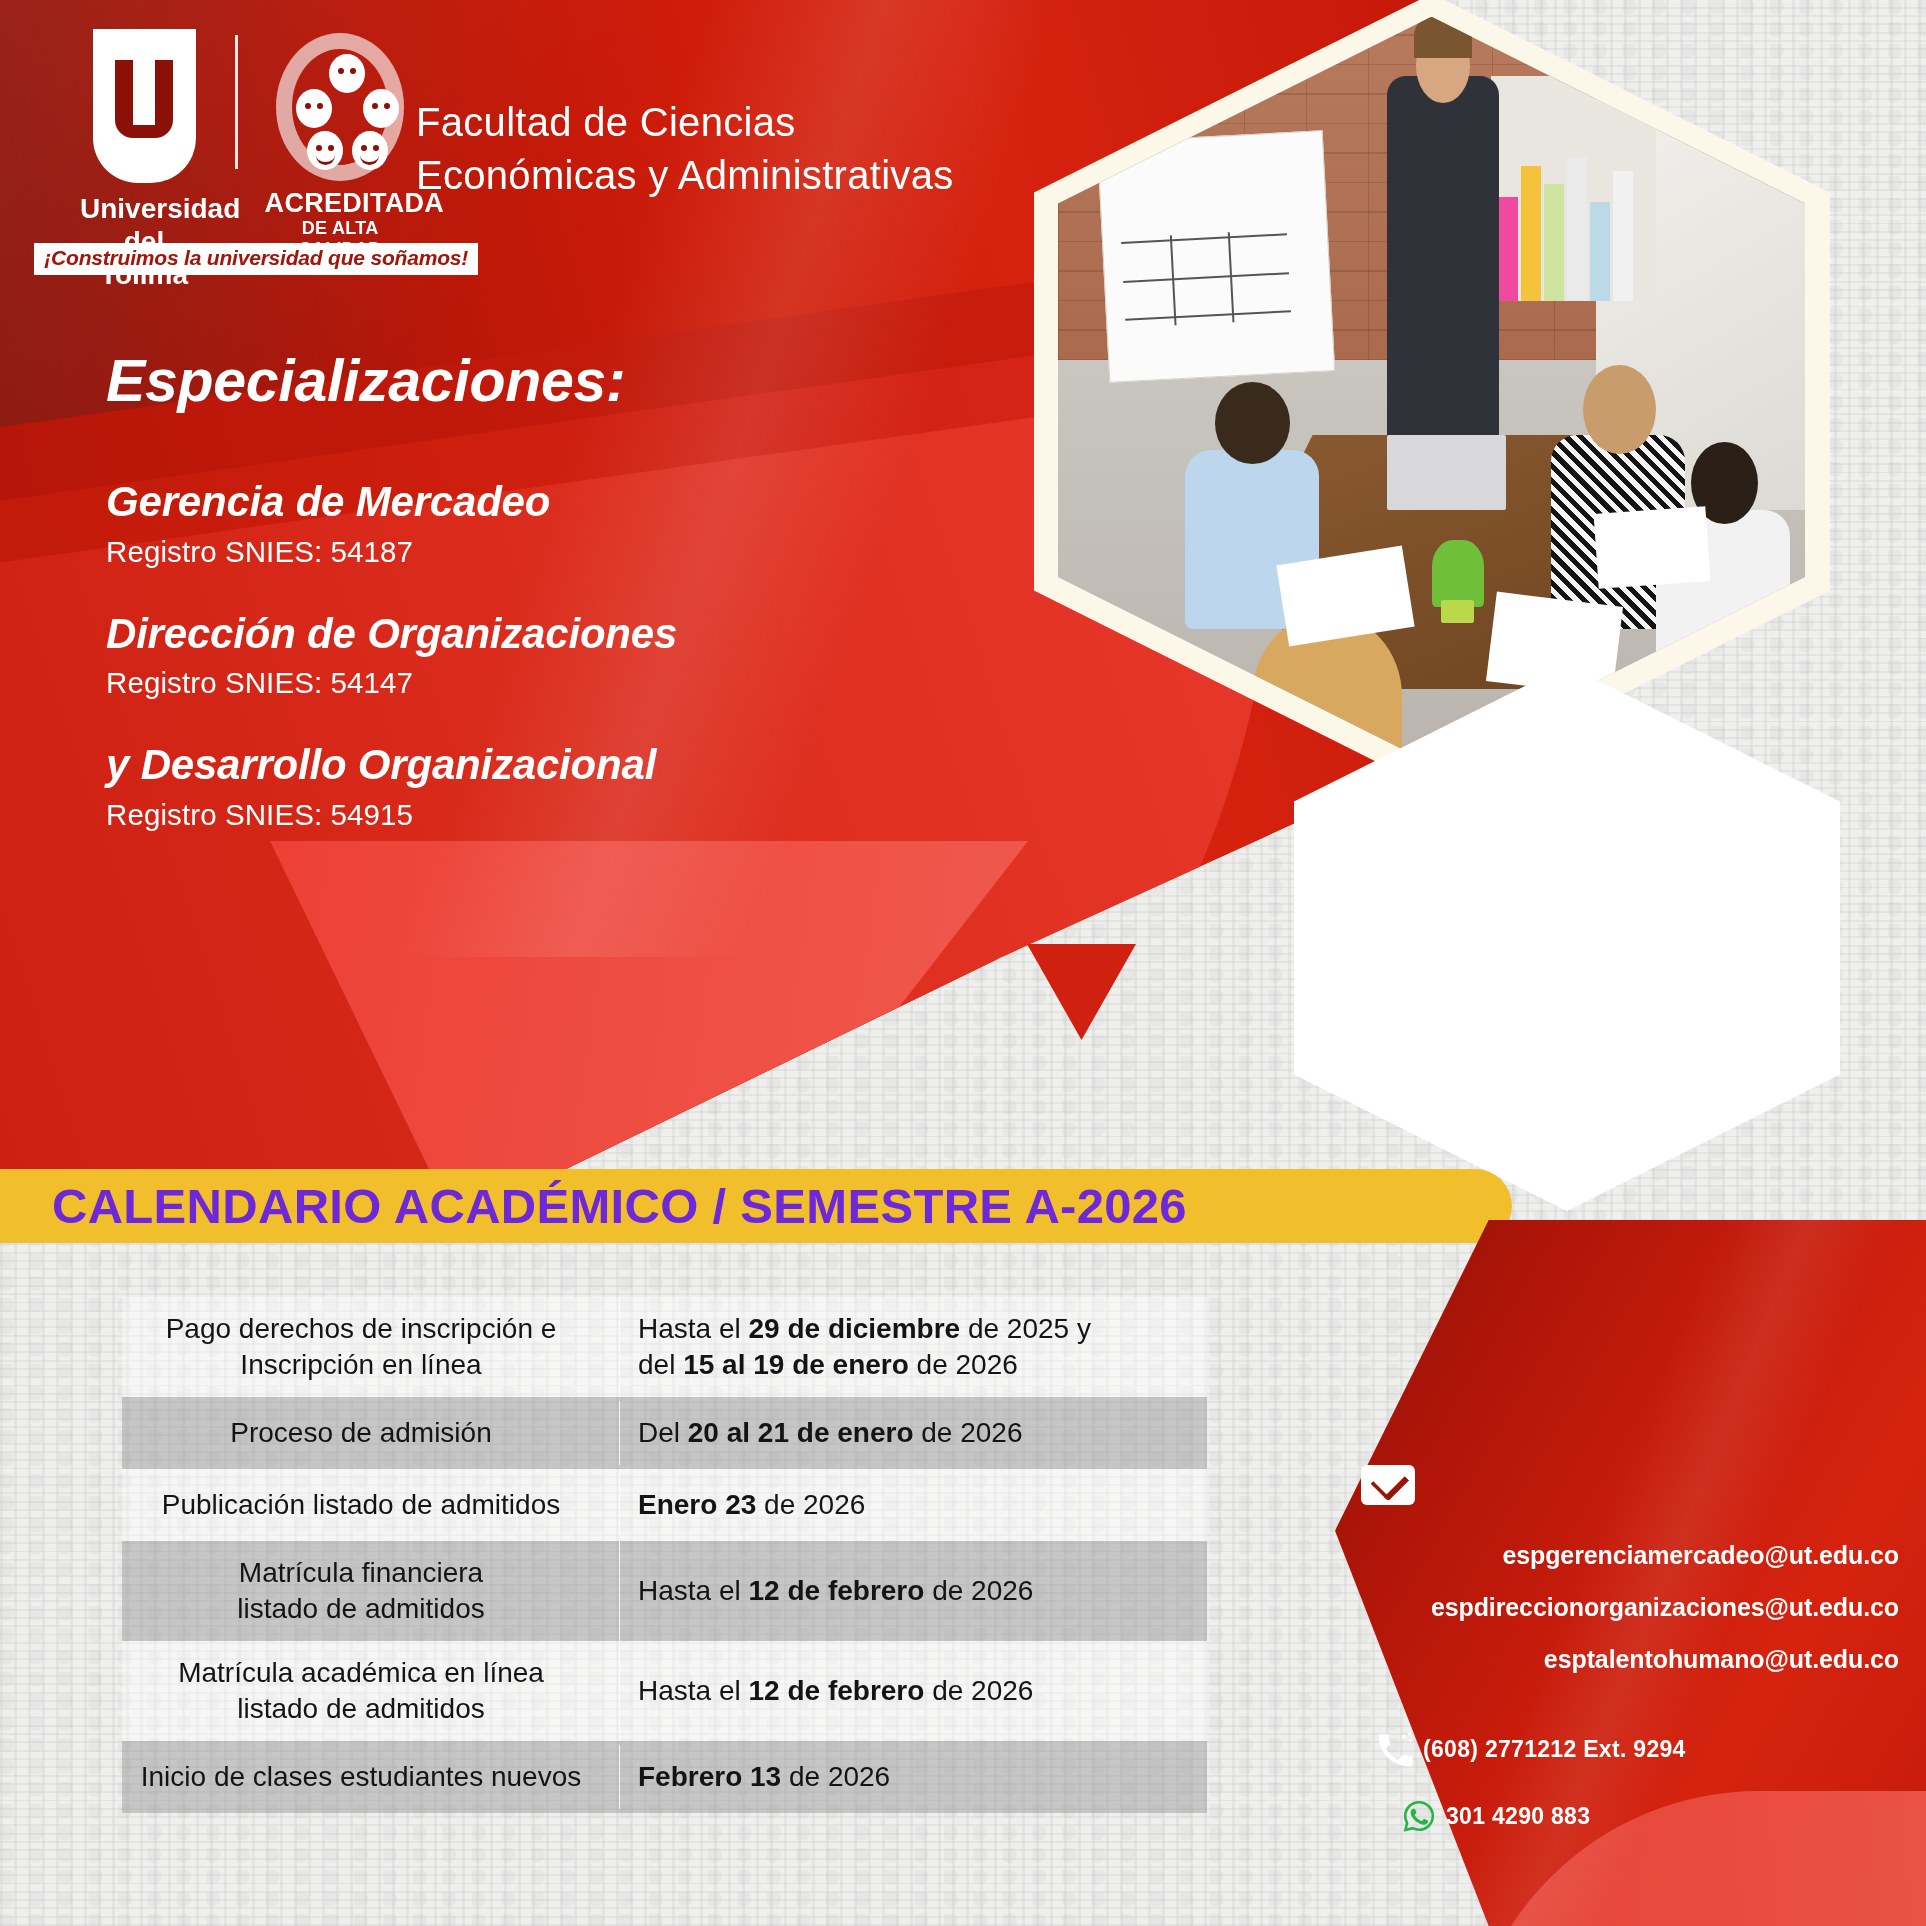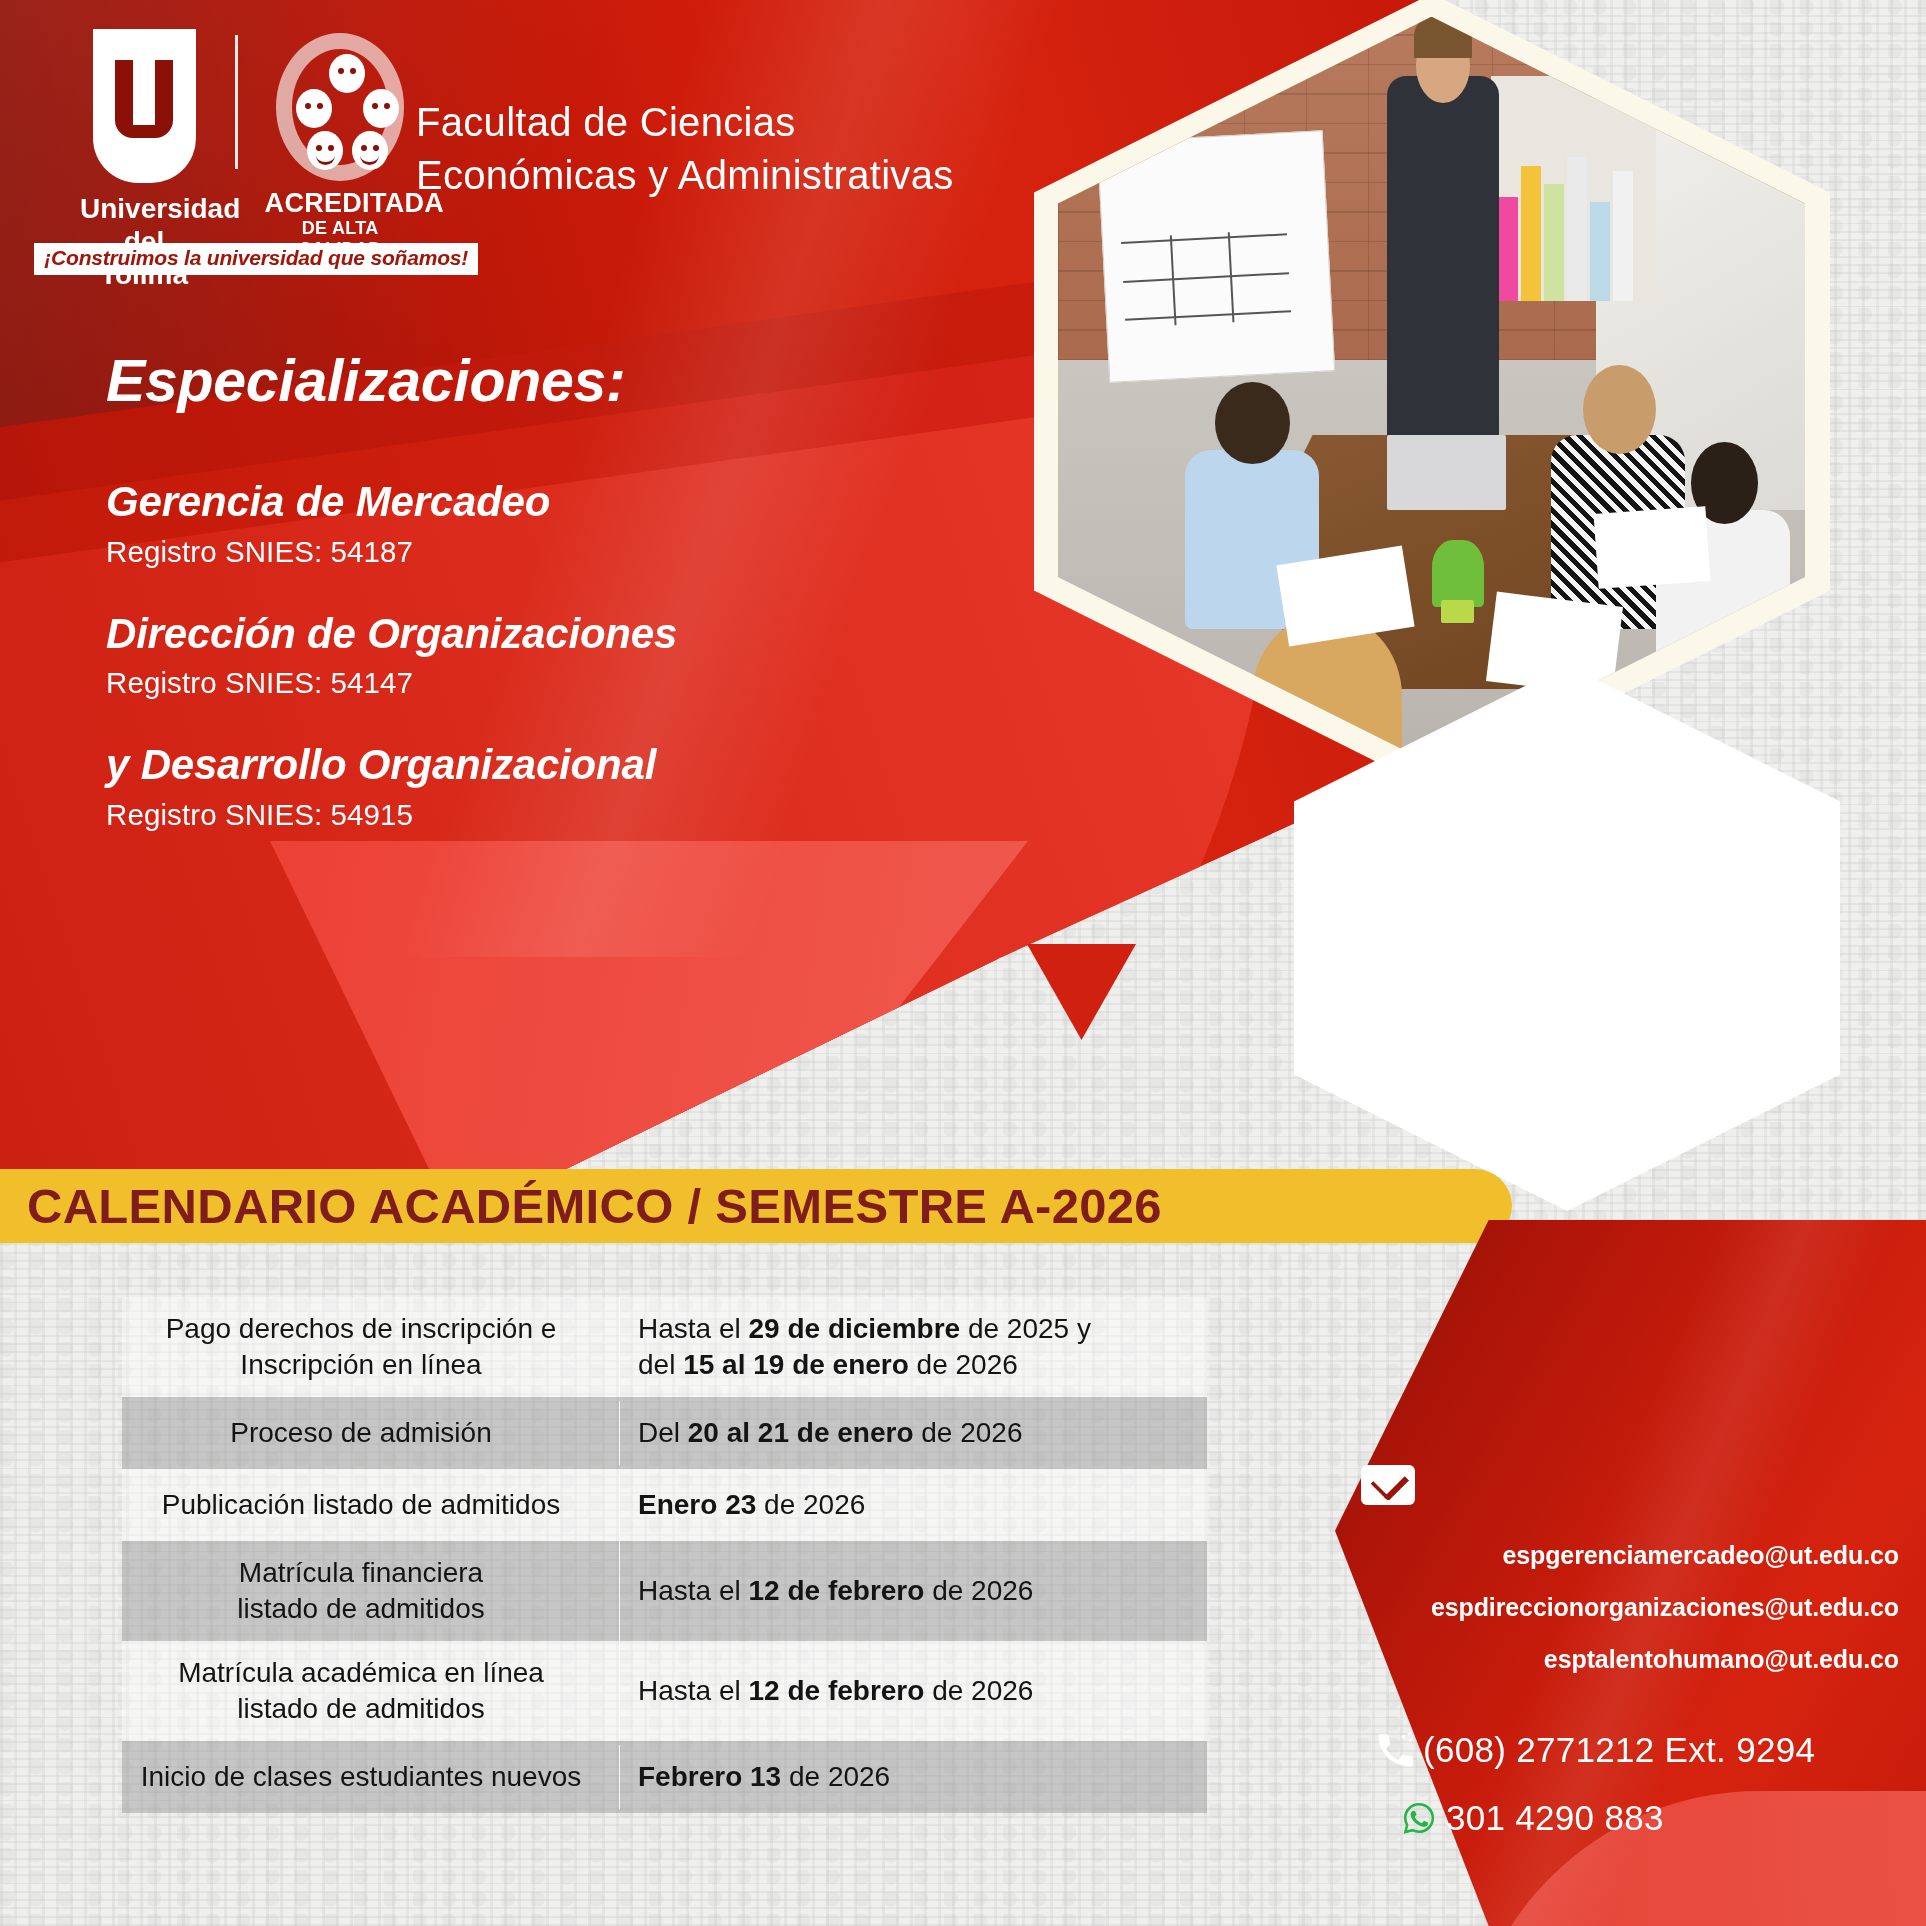--- a/index.html
+++ b/index.html
@@ -165,21 +165,21 @@
     clip-path:polygon(50% 0%, 100% 25%, 100% 75%, 50% 100%, 0% 75%, 0% 25%);
   }
 
   
   .banner{
     position:absolute;left:-19px;top:1169px;width:1531px;height:74px;
     background:#f2bf2c;border-radius:0 40px 40px 0;
     display:flex;align-items:center;
   }
   .banner span{
-    margin-left:46px;font-size:49px;font-weight:bold;color:#7f1d1d;letter-spacing:0.3px;
+    margin-left:71px;font-size:49px;font-weight:bold;color:#6d28d9;letter-spacing:0.3px;
     font-family:"Liberation Sans", sans-serif;
   }
 
   
   .cal{position:absolute;left:122px;top:1297px;width:1085px;}
   .cal-row{display:flex;align-items:center;min-height:72px;}
   .cal-row.shade{background:rgba(150,150,150,.46);}
   .cal-row.light{background:rgba(255,255,255,.42);}
   .cal-lbl{
     width:478px;padding:14px 19px 14px 0;text-align:center;
@@ -218,21 +218,21 @@
   }
   .emails{position:absolute;left:1360px;top:1538px;width:539px;text-align:right;}
   .emails div{
     color:#fff;font-size:25px;font-weight:bold;line-height:34px;margin-bottom:18px;letter-spacing:-0.1px;
     font-family:"Liberation Sans", sans-serif;
   }
   .phones{position:absolute;left:1368px;top:1727px;width:533px;}
   .phone-row{display:flex;align-items:center;margin-bottom:26px;}
   .ph-ico{width:55px;text-align:center;}
   .ph-ico svg{display:block;margin:0 auto;}
-  .phone-row span{color:#fff;font-size:35px;font-weight:400;letter-spacing:0.3px;}
+  .phone-row span{color:#fff;font-size:23px;font-weight:700;letter-spacing:0.3px;}
 
   
   .mini-chev{position:absolute;left:1027px;top:944px;width:109px;height:96px;
     background:#d0200f;clip-path:polygon(0 0,100% 0,50% 100%);}
 </style>
 </head>
 <body>
 
 <div class="poster">
 

